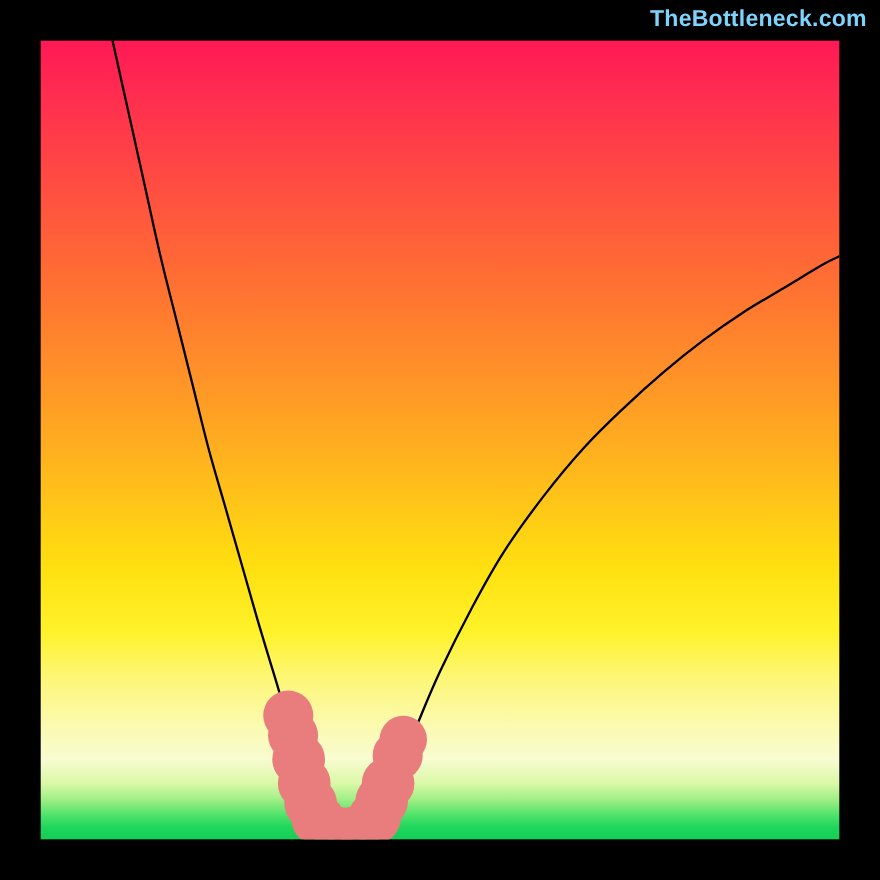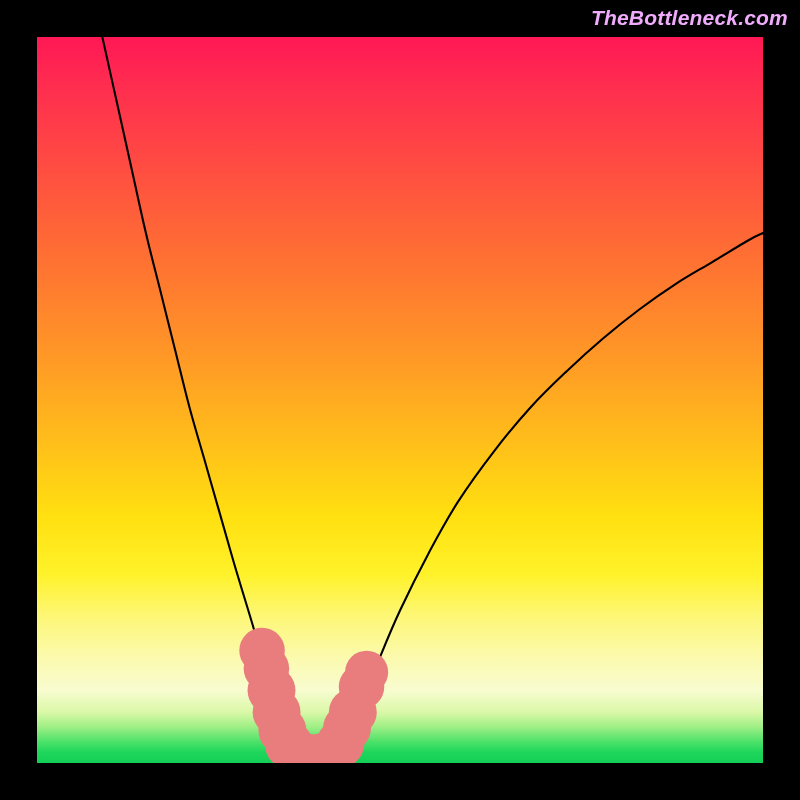--- a/index.html
+++ b/index.html
@@ -43,24 +43,23 @@
       #1fd65b 98.5%,
       #13cf57 100%
     );
   }
   .watermark {
     position: absolute;
     top: 6px;
     right: 12px;
     font-size: 21px;
     font-weight: 600;
-    color: #f0abfc;
+    color: #7dd3fc;
     letter-spacing: 0.2px;
     user-select: none;
-    font-style: italic;
   }
   svg.curve {
     position: absolute;
     left: 0;
     top: 0;
     width: 726px;
     height: 726px;
     pointer-events: none;
   }
   .curve-path {

